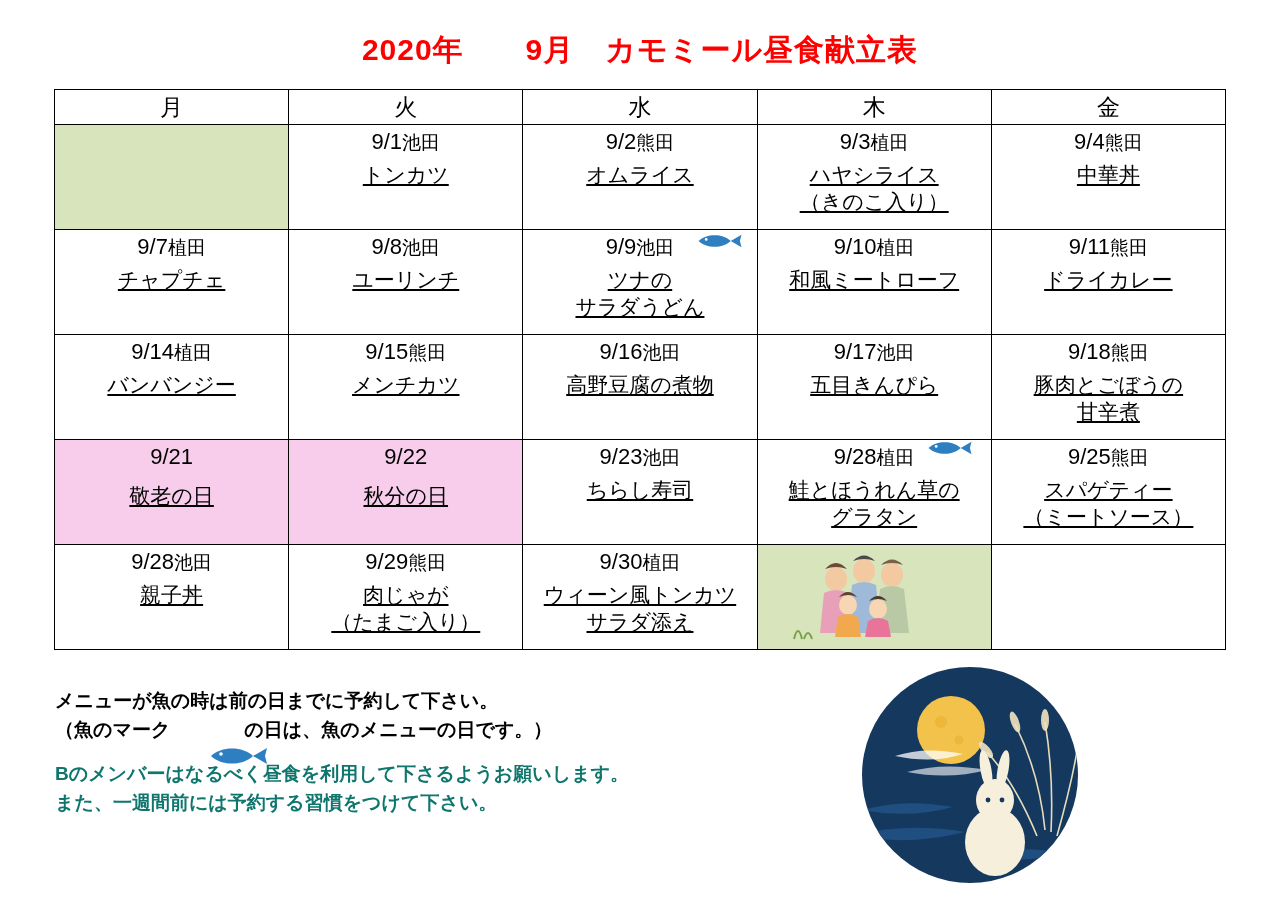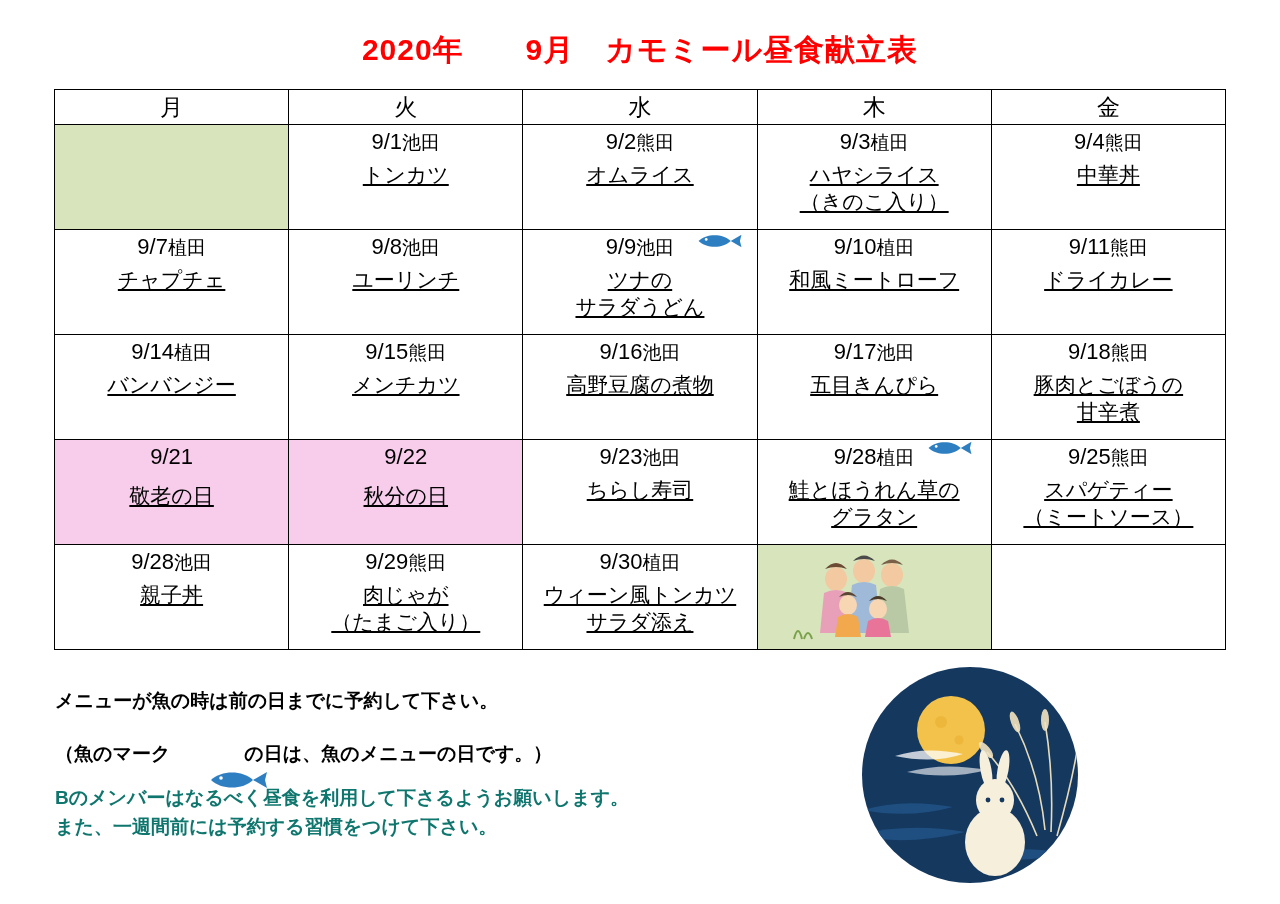--- a/index.html
+++ b/index.html
@@ -119,21 +119,20 @@
     font-size: 19px;
     line-height: 1.55;
   }
   .notes .blk { color: #000000; }
   .notes .red { color: #0f766e; }
   .note-sp { height: 14px; }
   .note-fish-line {
     display: flex;
     align-items: flex-start;
     white-space: pre;
-    margin-top: 24px;
   }
   .note-fish {
     display: inline-block;
     width: 62px;
     height: 20px;
     margin: 0 6px;
     position: relative;
   }
 
   

